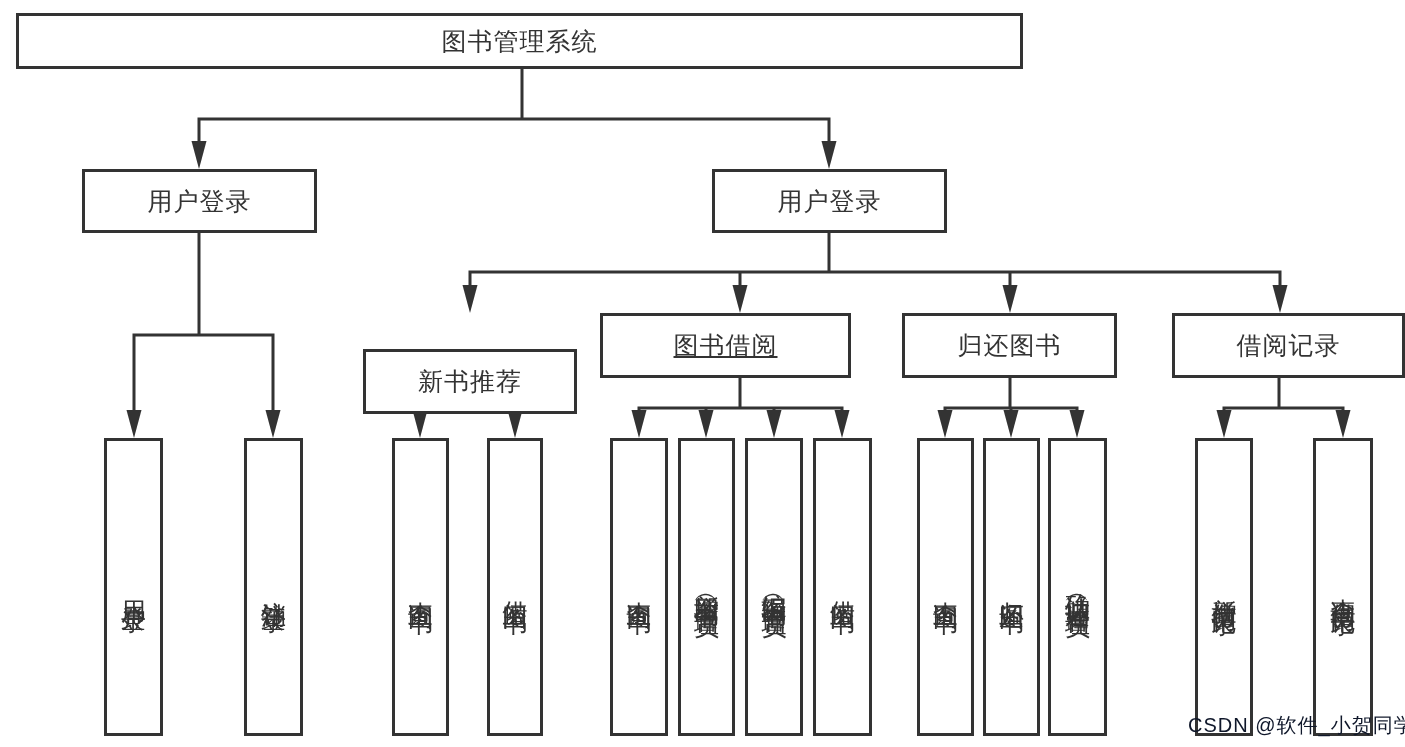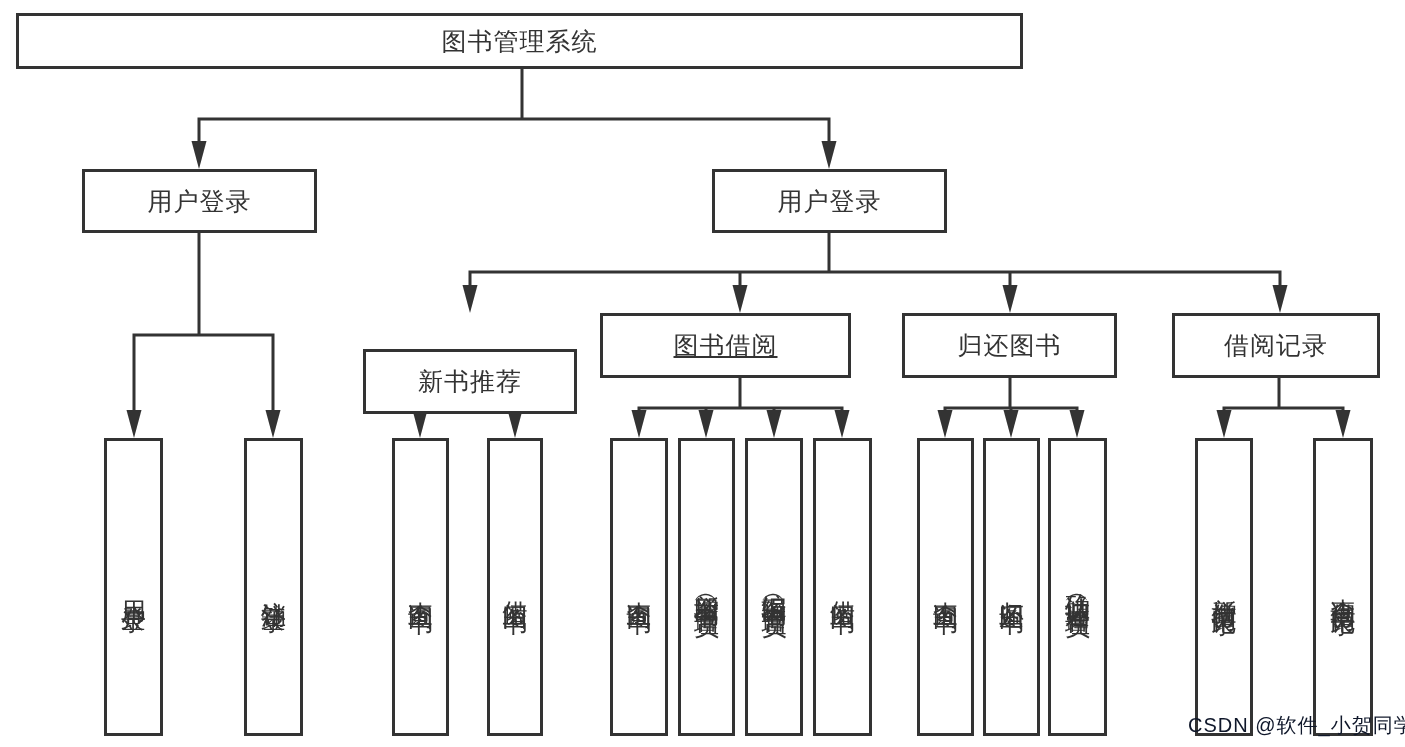--- a/index.html
+++ b/index.html
@@ -87,21 +87,21 @@
 
 <div class="node h-node" style="left:363px;top:313px;width:214px;height:65px;margin-top:36px;">
     <span>新书推荐</span>
   </div>
 <div class="node h-node" style="left:600px;top:313px;width:251px;height:65px;text-decoration:underline;">
     <span>图书借阅</span>
   </div>
 <div class="node h-node" style="left:902px;top:313px;width:215px;height:65px;">
     <span>归还图书</span>
   </div>
-<div class="node h-node" style="left:1172px;top:313px;width:208px;height:65px;">
+<div class="node h-node" style="left:1172px;top:313px;width:233px;height:65px;">
     <span>借阅记录</span>
   </div>
 
 <div class="node v-node" style="left:104px;top:438px;width:59px;height:298px;">
     <span>用户登录</span>
   </div>
 <div class="node v-node" style="left:244px;top:438px;width:59px;height:298px;">
     <span>注销登录</span>
   </div>
 

